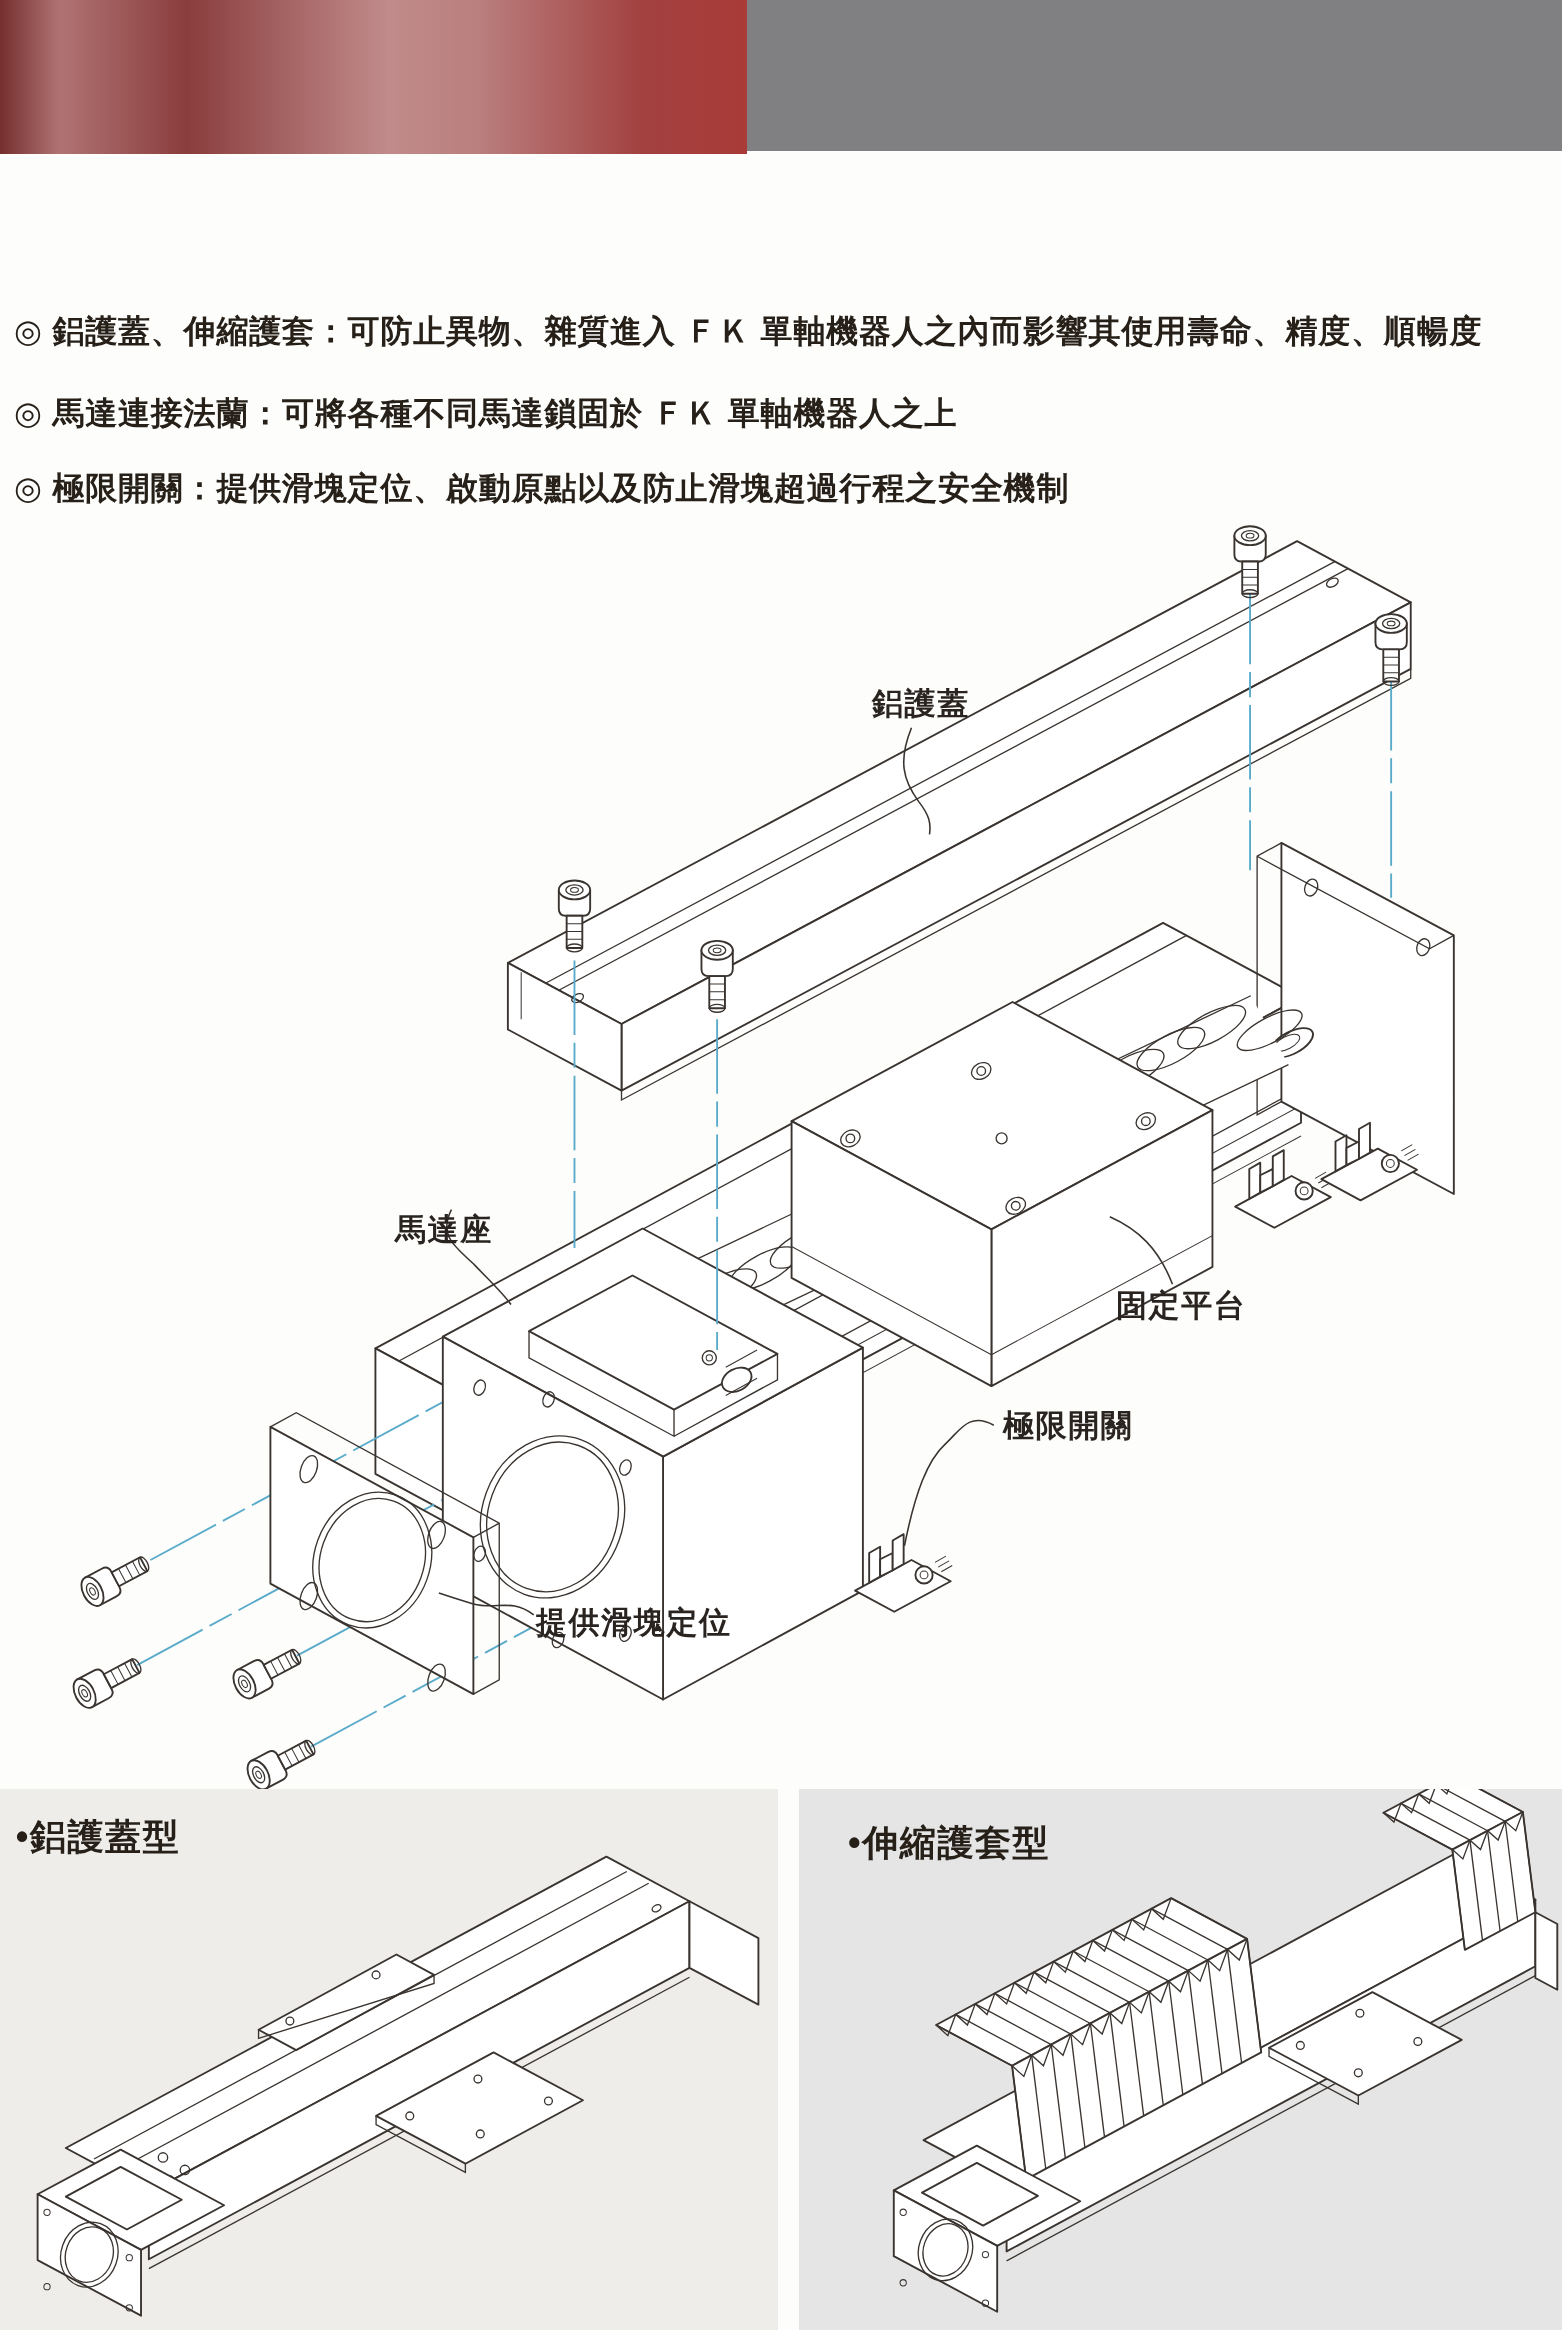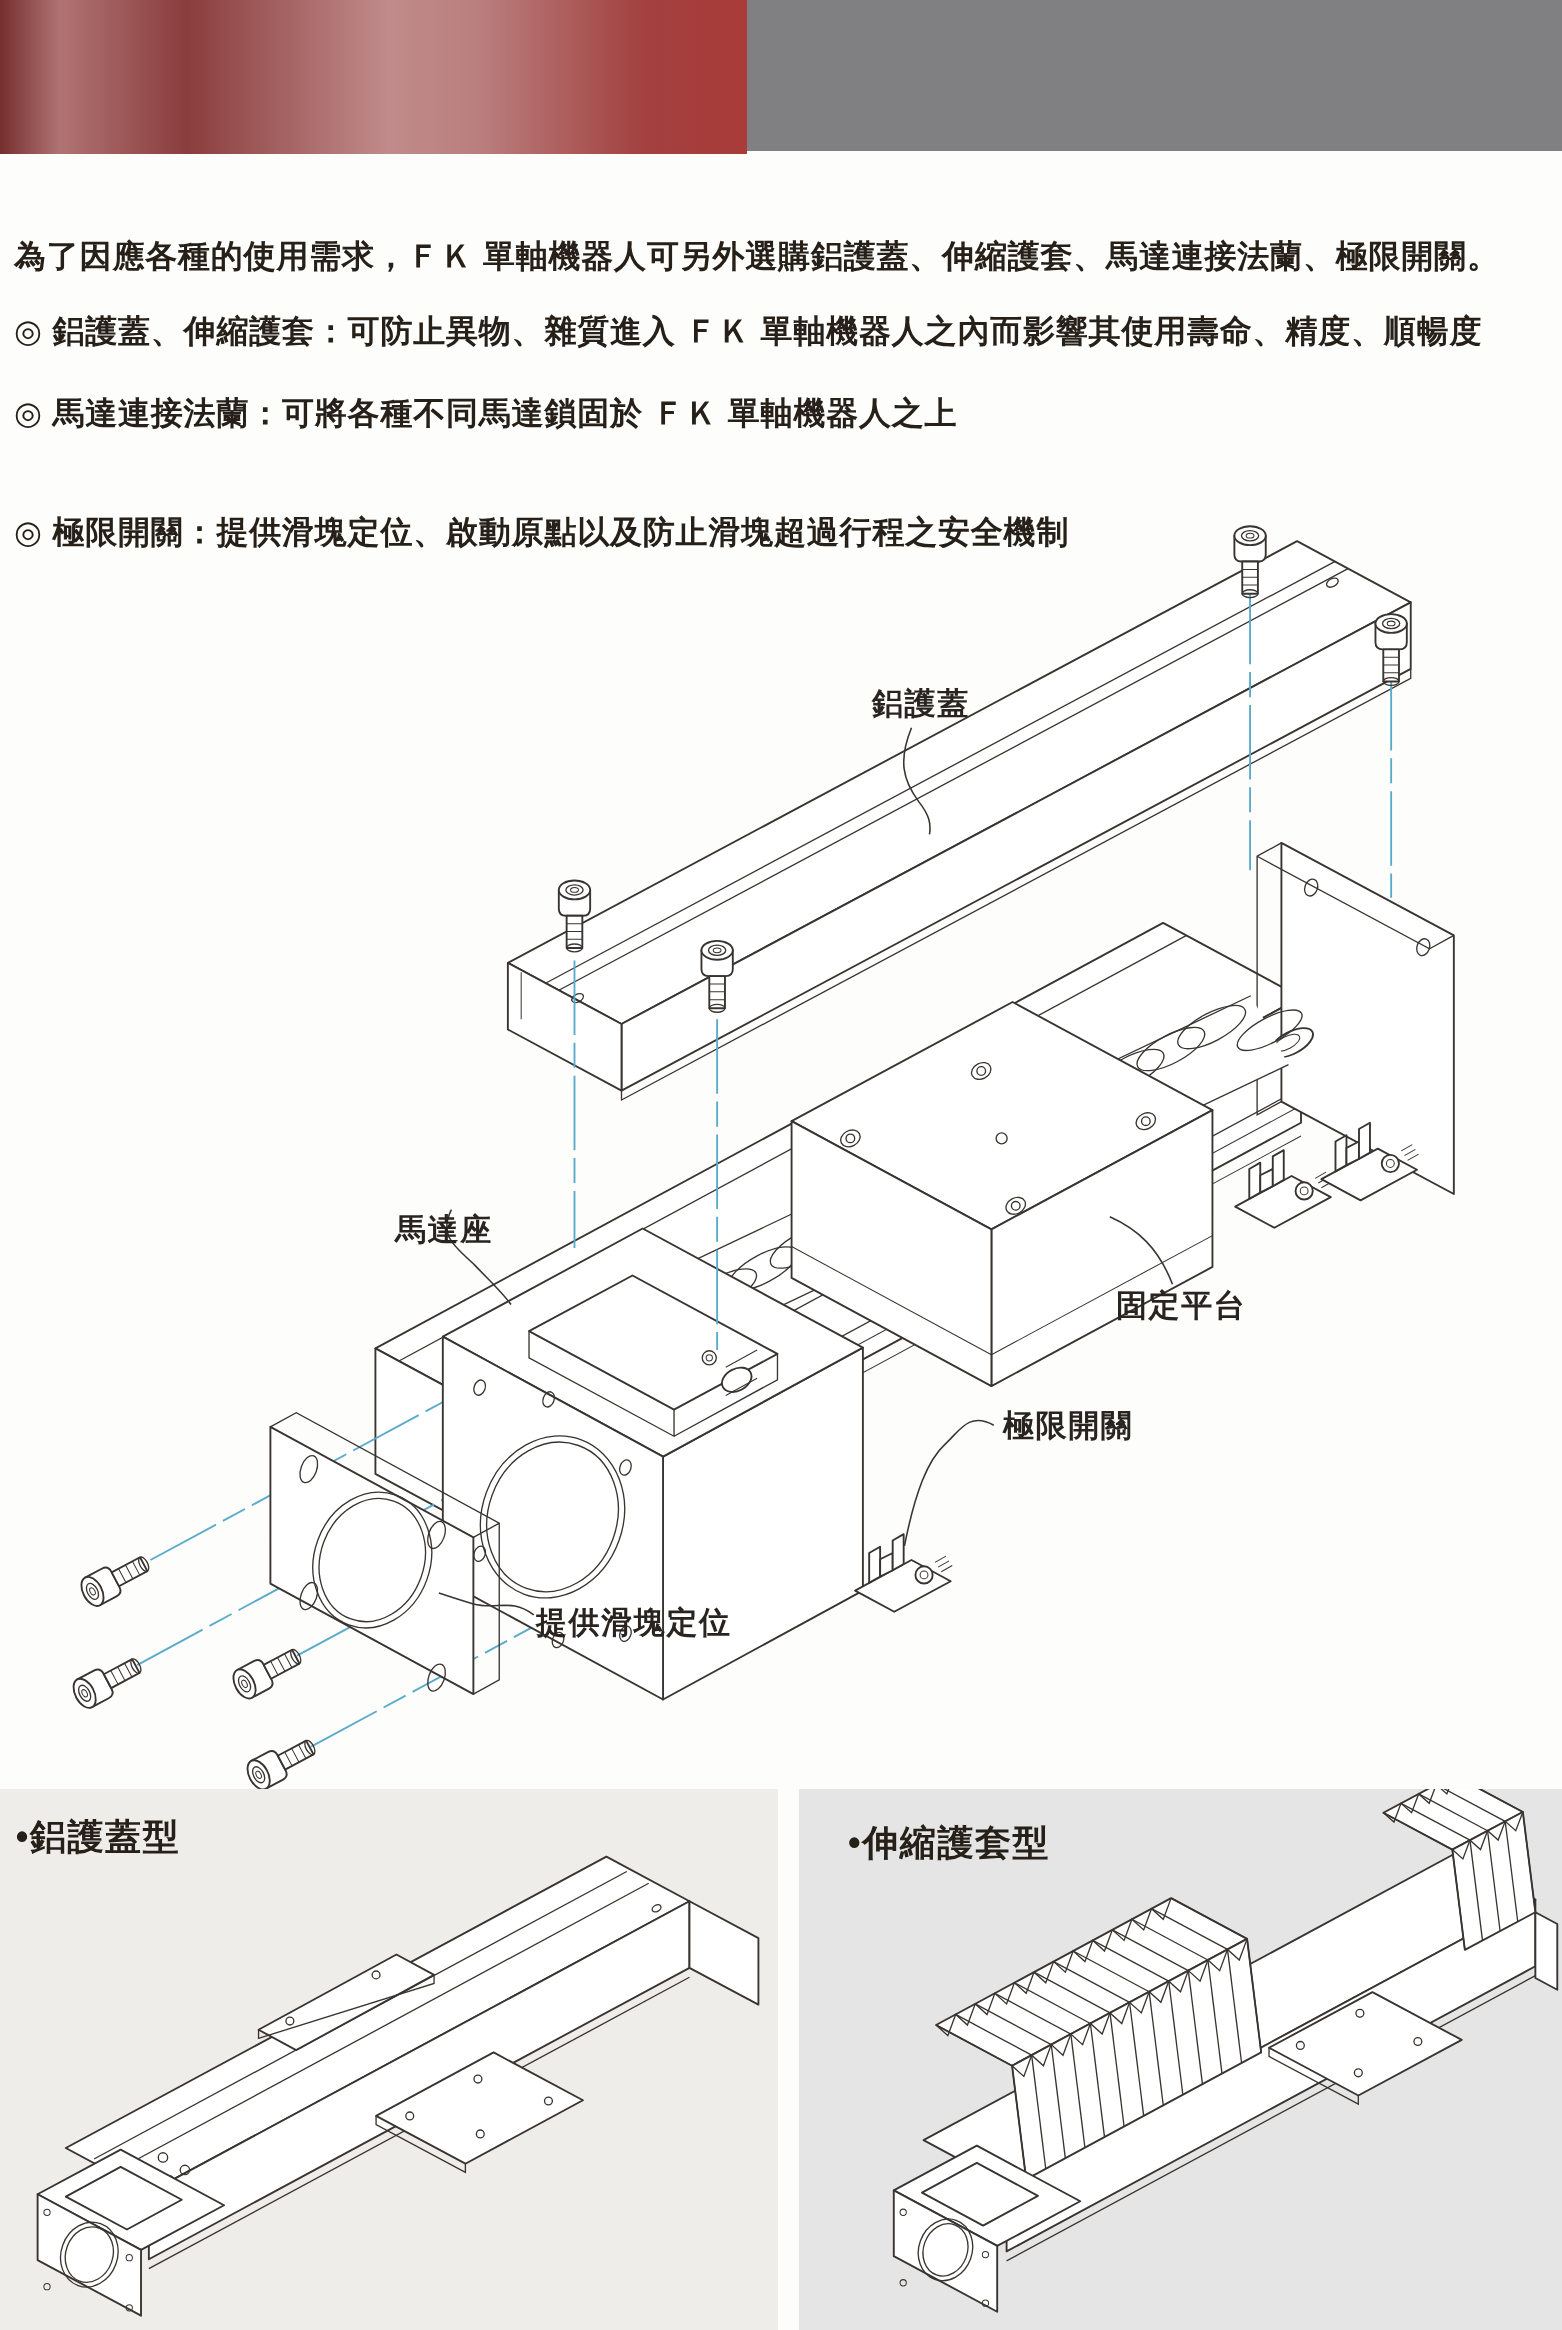--- a/index.html
+++ b/index.html
@@ -6,21 +6,21 @@
   .page{position:relative;width:1562px;height:2330px;background:#fdfdfc;overflow:hidden;
         font-family:"Liberation Sans","DejaVu Sans",sans-serif;color:#28221f;}
   
   .band-red{position:absolute;left:0;top:0;width:747px;height:154px;
     background:linear-gradient(90deg,#752e2e 0%,#b07373 8%,#8a3d3d 25%,#c18b8b 52%,#b97f7e 64%,#a24140 86%,#a93b38 100%);}
   .band-gray{position:absolute;left:747px;top:0;width:815px;height:151px;background:#808082;}
   .page-title{position:absolute;left:22px;top:23.5px;font-size:88px;font-weight:700;color:#ffffff;
     letter-spacing:4.7px;white-space:nowrap;}
   
   .para{position:absolute;left:14px;font-size:32px;font-weight:700;letter-spacing:0.8px;white-space:nowrap;color:#262019;}
-  .p0{top:235px;} .p1{top:310px;} .p2{top:392px;} .p3{top:467px;margin-top:44px;}
+  .p0{top:235px;} .p1{top:310px;} .p2{top:392px;} .p3{top:467px;}
   
   .diagram{position:absolute;left:0;top:502px;width:1562px;height:1301px;}
   .dlabel{position:absolute;font-size:31px;font-weight:700;letter-spacing:1.6px;white-space:nowrap;color:#2a2421;}
   .lab-cover{left:872px;top:683px;} .lab-mount{left:395px;top:1173px;margin-top:36px;}
   .lab-platform{left:1116px;top:1285px;} .lab-limit{left:1003px;top:1405px;}
   .lab-flange{left:536px;top:1602px;}
   
   .panel{position:absolute;top:1789px;height:613px;}
   .panel-left{left:0;width:778px;background:#eeedea;}
   .panel-right{left:799px;width:763px;background:#e5e5e5;}
@@ -36,21 +36,20 @@
   svg .ld{fill:none;stroke:#3a3430;stroke-width:2;}
 </style>
 </head>
 <body>
 
 <div class="page">
 
   <div class="band-red"></div>
   <div class="band-gray"></div>
 
-  <div class="para p0">為了因應各種的使用需求，ＦＫ 單軸機器人可另外選購鋁護蓋、伸縮護套、馬達連接法蘭、極限開關。</div>
   <div class="para p1">◎ 鋁護蓋、伸縮護套：可防止異物、雜質進入 ＦＫ 單軸機器人之內而影響其使用壽命、精度、順暢度</div>
   <div class="para p2">◎ 馬達連接法蘭：可將各種不同馬達鎖固於 ＦＫ 單軸機器人之上</div>
   <div class="para p3">◎ 極限開關：提供滑塊定位、啟動原點以及防止滑塊超過行程之安全機制</div>
 
   <svg class="diagram" viewBox="0 0 1993 1660">
     <defs>
       <g id="screwV">
         <path class="o" d="M-20,0 L-20,24 Q-20,33 -11,33 L11,33 Q20,33 20,24 L20,0 Z"></path>
         <ellipse class="o" cx="0" cy="0" rx="20" ry="12"></ellipse>
         <ellipse class="l" cx="0" cy="0" rx="11" ry="6.5"></ellipse>

